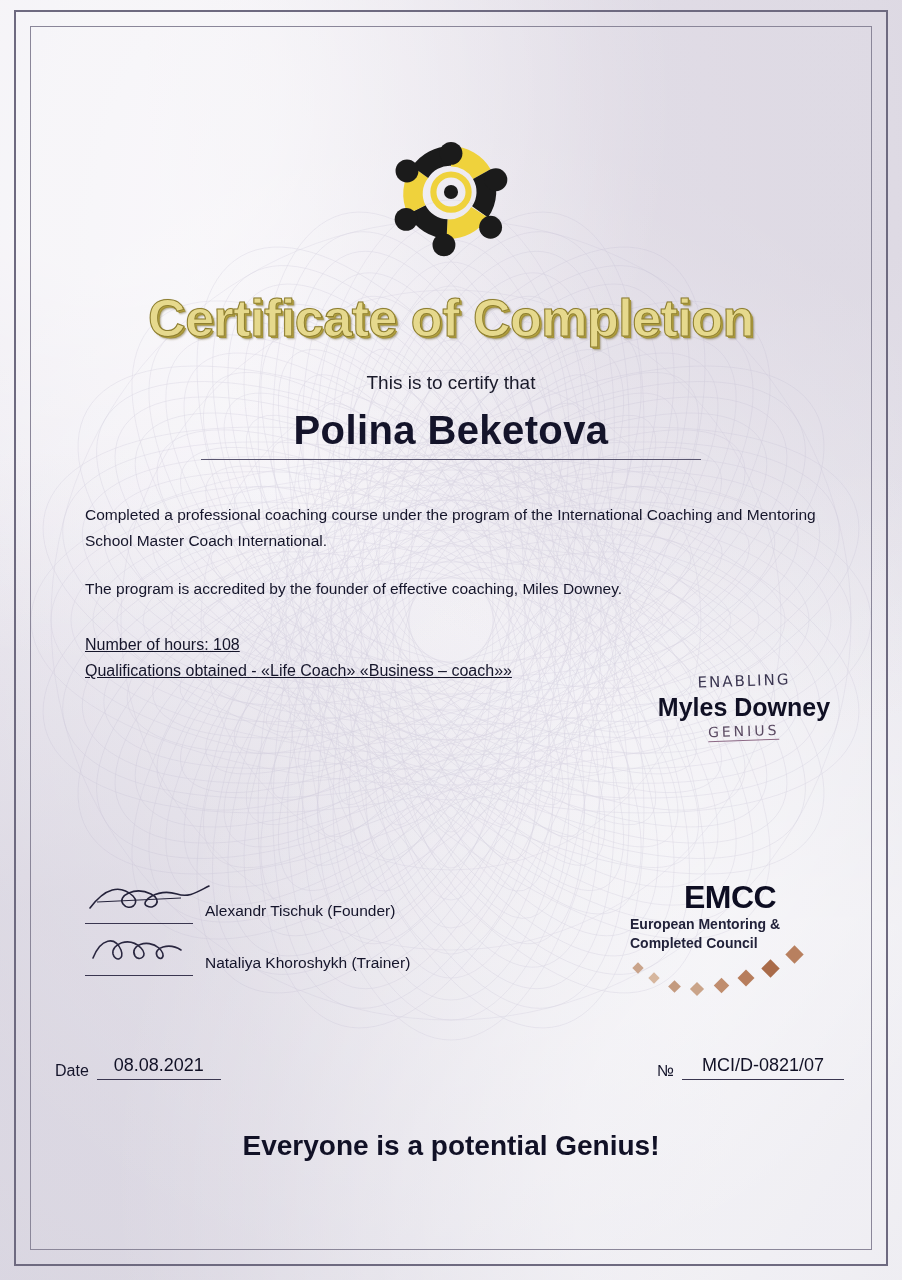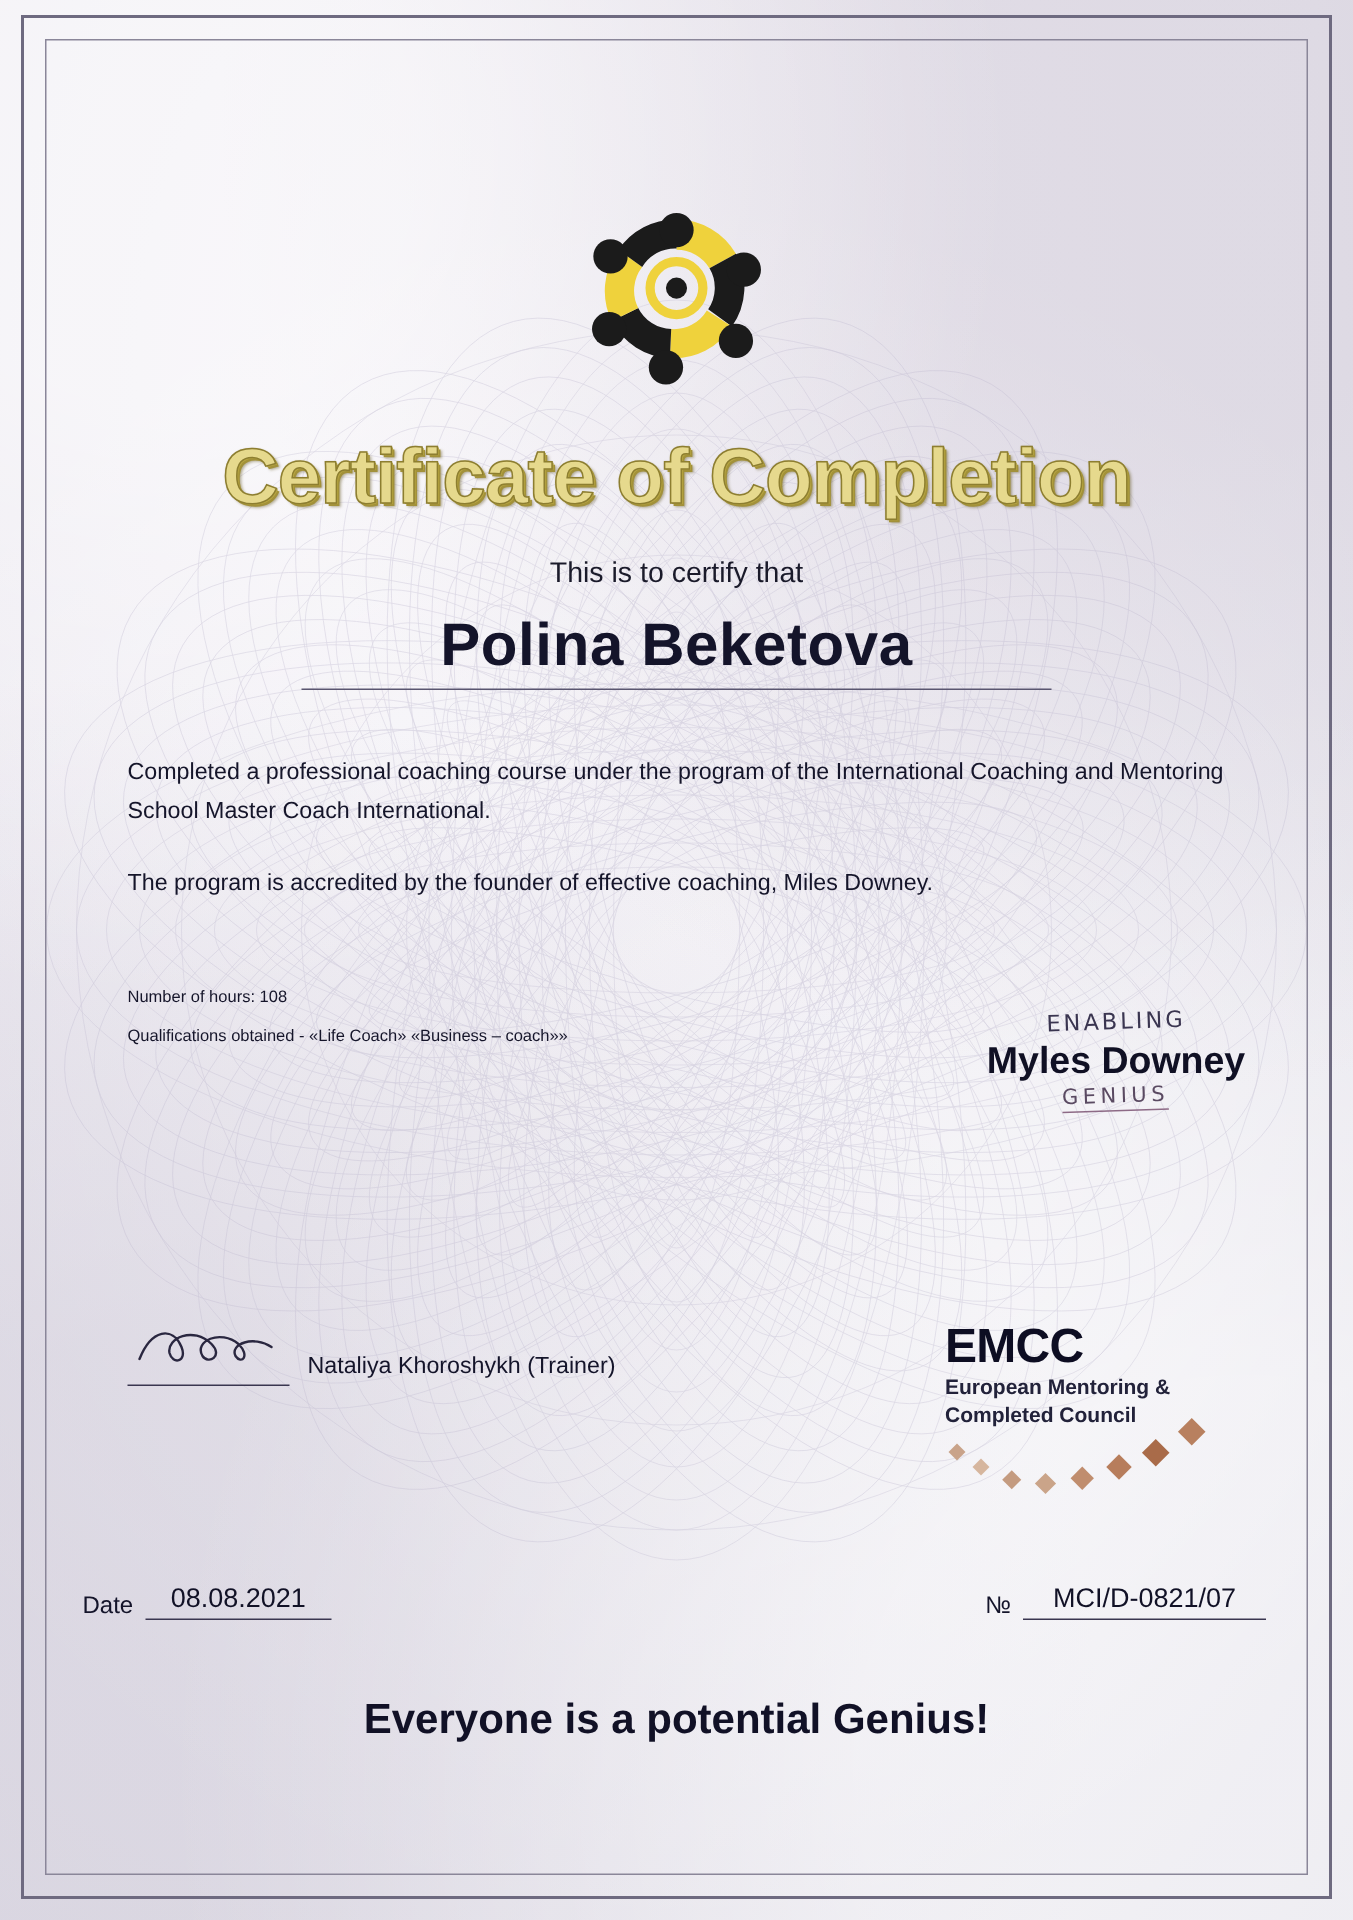--- a/index.html
+++ b/index.html
@@ -129,24 +129,25 @@
     width: 740px;
     color: #15152a;
     font-size: 15.5px;
     line-height: 26px;
   }
   .body-block p { margin: 0 0 22px 0; }
 
   .hours-block {
     align-self: flex-start;
     margin-left: 55px;
-    margin-top: 28px;
+    margin-top: 8px;
     color: #15152a;
-    font-size: 11px;
+    font-size: 16px;
     line-height: 26px;
+    text-decoration: underline;
   }
 
   
   .endorsement {
     position: absolute;
     right: 58px;
     top: 672px;
     width: 200px;
     text-align: center;
   }
@@ -210,20 +211,21 @@
     top: 880px;
     width: 200px;
     text-align: left;
   }
   .emcc-name {
     font-size: 32px;
     font-weight: bold;
     color: #0d0d22;
     letter-spacing: -0.5px;
     line-height: 34px;
+    text-align: center;
   }
   .emcc-sub {
     font-size: 14px;
     font-weight: bold;
     color: #22223a;
     line-height: 17px;
     margin-top: 2px;
   }
   .emcc-dots {
     margin-top: 8px;
@@ -375,20 +377,28 @@
 
   <div class="endorsement">
     <div class="endorse-top">ENABLING</div>
     <div class="endorse-name">Myles Downey</div>
     <div class="endorse-bottom">GENIUS</div>
   </div>
 
   <div class="signatures">
     <div class="sig-row">
       <svg class="sig-scribble" width="130" height="40" viewBox="0 0 130 40" xmlns="http://www.w3.org/2000/svg">
+        <path d="M5 30 C20 10, 35 6, 48 18 C56 26, 44 34, 38 26 C32 18, 50 8, 66 16 C78 22, 70 32, 62 28 C54 24, 72 10, 92 16 C104 20, 112 14, 124 8" fill="none" stroke="#24223a" stroke-width="1.6" stroke-linecap="round"></path>
+        <path d="M12 24 L96 20" fill="none" stroke="#24223a" stroke-width="1.1"></path>
+      </svg>
+      <div class="sig-line"></div>
+      <div class="sig-name">Alexandr Tischuk (Founder)</div>
+    </div>
+    <div class="sig-row">
+      <svg class="sig-scribble" width="130" height="40" viewBox="0 0 130 40" xmlns="http://www.w3.org/2000/svg">
         <path d="M8 28 C16 8, 30 6, 36 20 C40 30, 30 32, 28 24 C26 14, 44 6, 56 18 C64 26, 54 32, 50 26 C44 16, 62 8, 74 18 C82 26, 76 32, 72 26 C68 18, 84 12, 96 20" fill="none" stroke="#2a2740" stroke-width="1.6" stroke-linecap="round"></path>
       </svg>
       <div class="sig-line"></div>
       <div class="sig-name">Nataliya Khoroshykh (Trainer)</div>
     </div>
   </div>
 
   <div class="emcc">
     <div class="emcc-name">EMCC</div>
     <div class="emcc-sub">European Mentoring &amp;</div>

